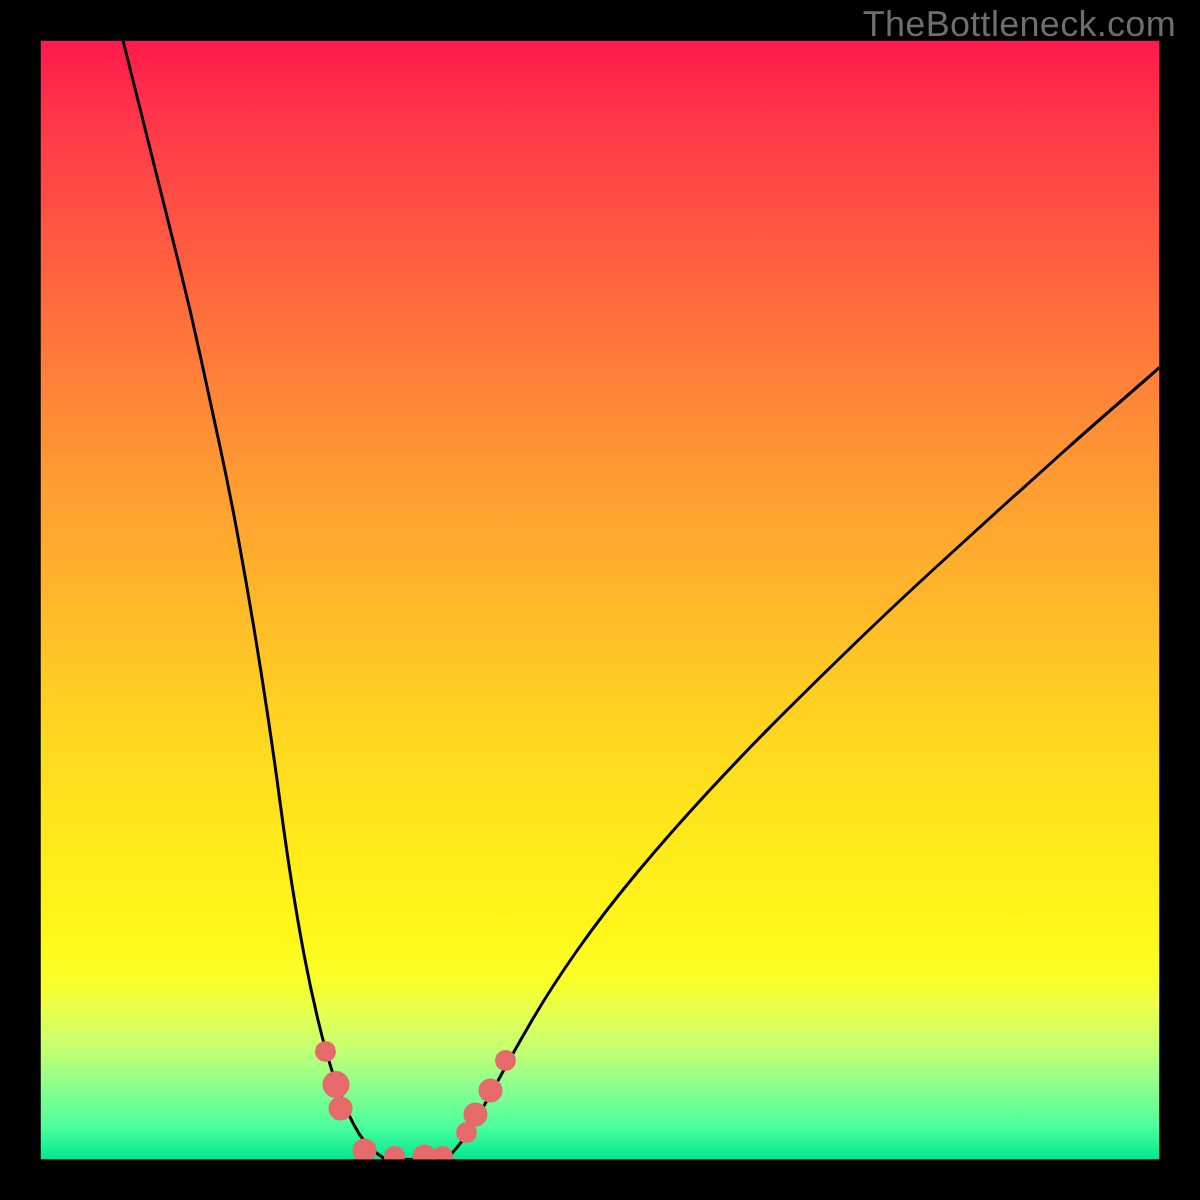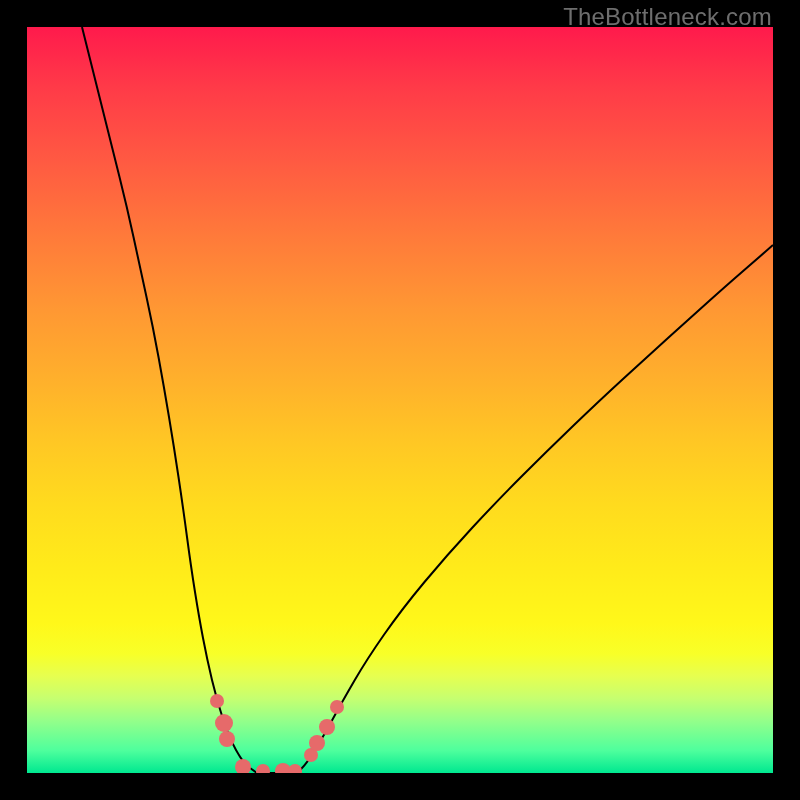--- a/index.html
+++ b/index.html
@@ -44,21 +44,21 @@
       #e6ff50 87%,
       #c6ff70 90%,
       #94ff8a 93%,
       #4eff9d 97%,
       #00e890 100%
     );
   }
   .watermark {
     position: absolute;
     top: 3px;
-    right: 28px;
+    right: 16px;
     font-size: 24px;
     font-weight: 500;
     color: #6e6e6e;
     letter-spacing: 0.2px;
     user-select: none;
   }
   svg {
     position: absolute;
     inset: 0;
     width: 100%;

